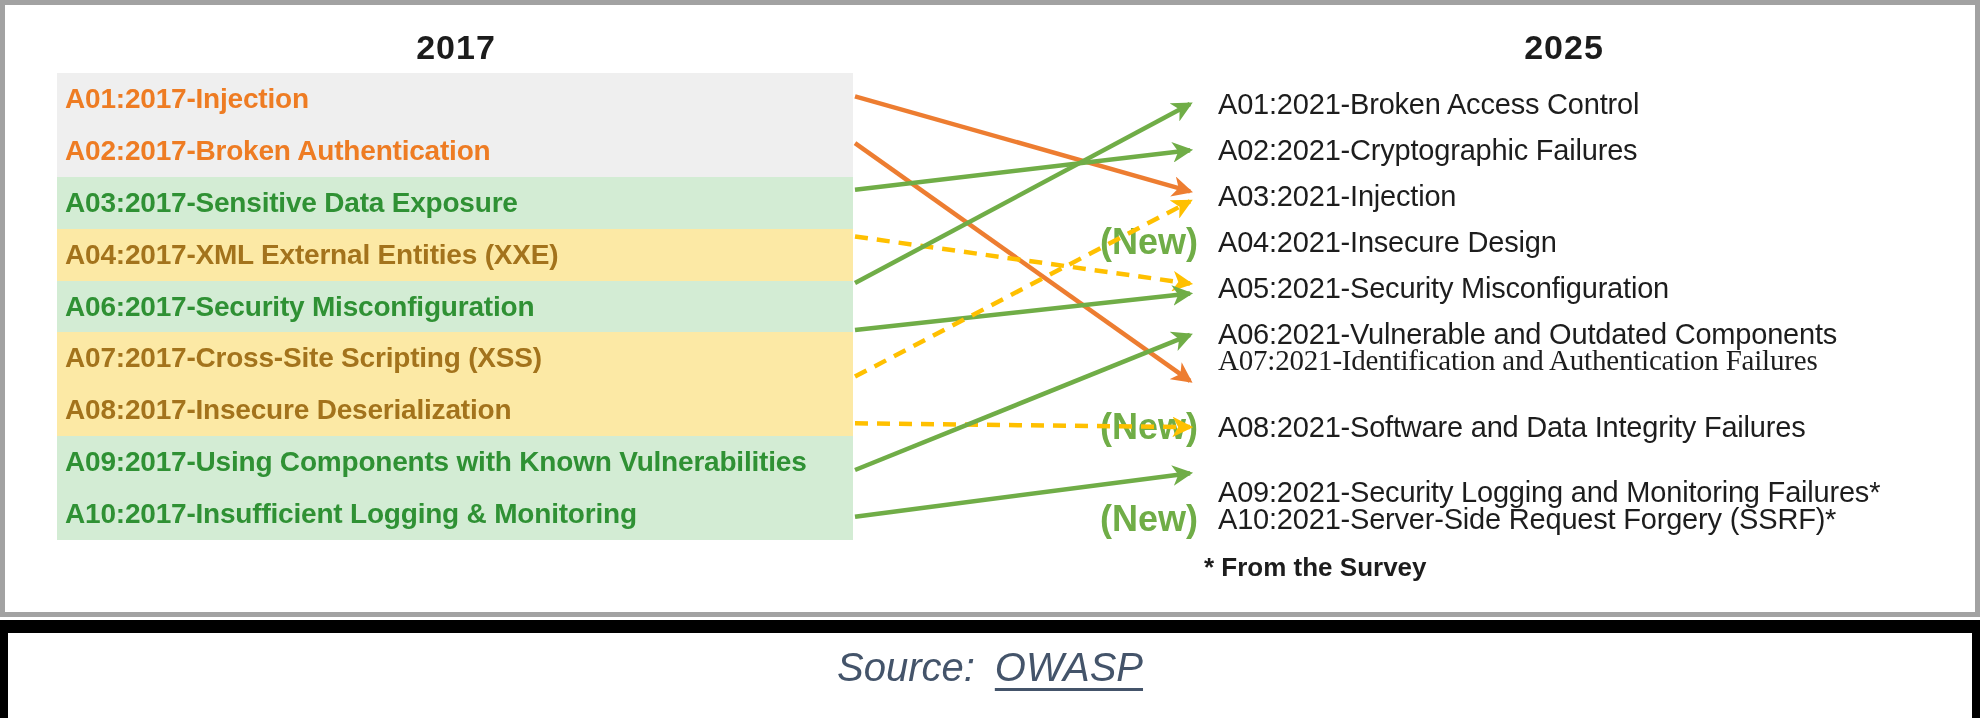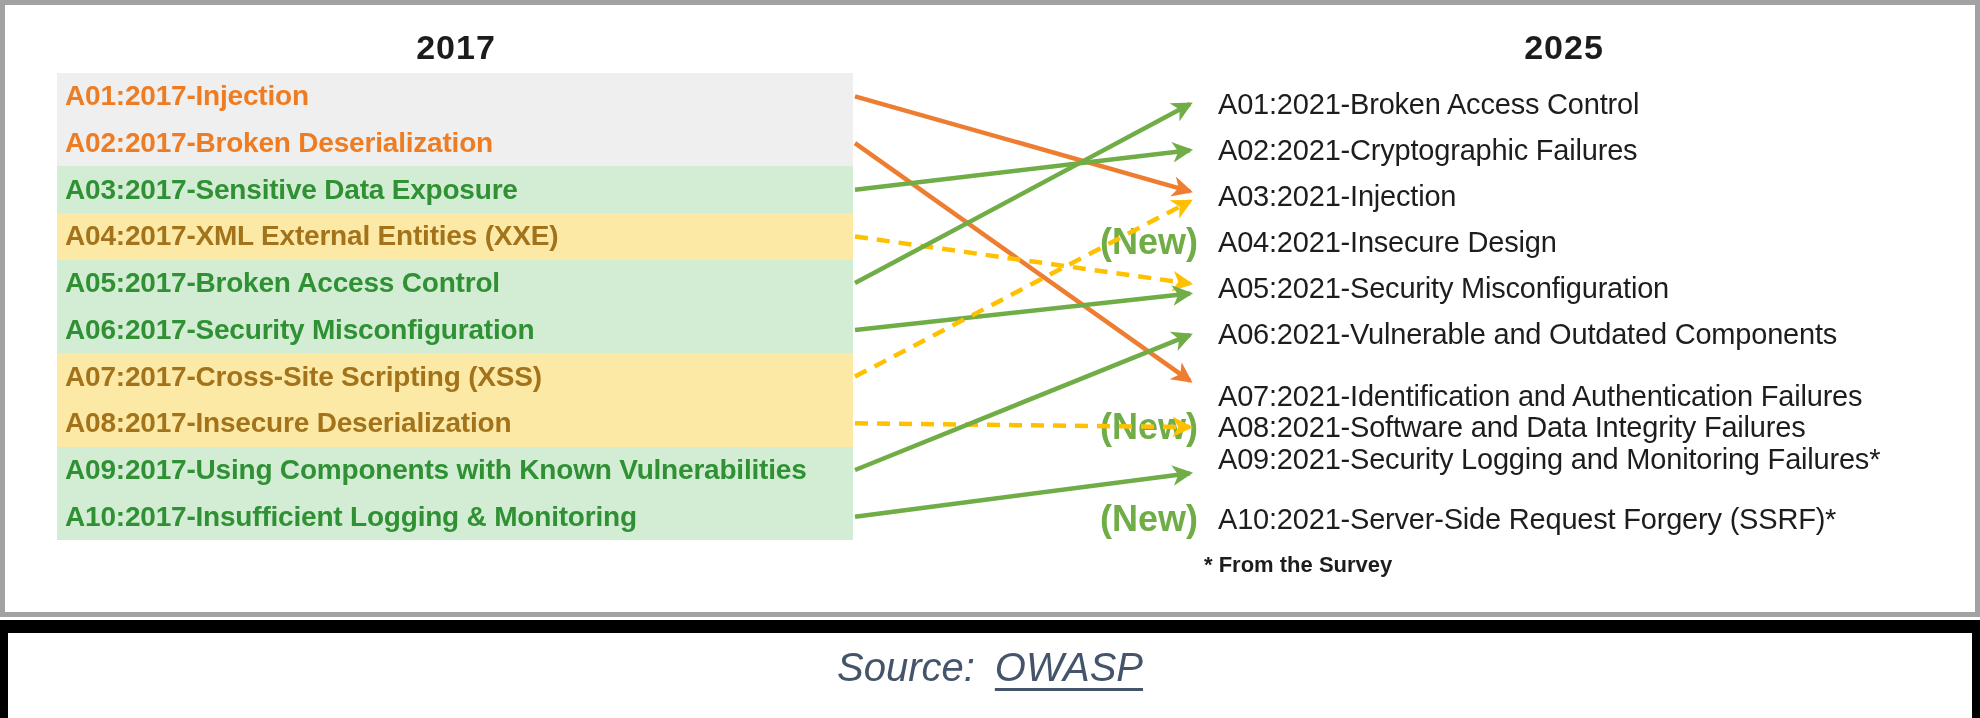--- a/index.html
+++ b/index.html
@@ -47,21 +47,21 @@
   }
   .new-badge{
     display:inline-block;width:92px;text-align:right;
     font-size:36px;font-weight:bold;color:var(--new-green);
   }
   .r-label{
     margin-left:26px;font-size:29px;color:#1d1d1d;letter-spacing:-0.2px;
   }
   .footnote{
     position:absolute;left:1204px;top:552px;
-    font-size:22px;font-weight:bold;color:#1d1d1d;
+    font-size:26px;font-weight:bold;color:#1d1d1d;
   }
   
   .arrows{position:absolute;left:0;top:0;width:1980px;height:718px;pointer-events:none;}
   
   .source-line{
     position:absolute;left:0;top:12px;width:100%;text-align:center;
     font-size:40px;font-style:italic;color:var(--source-text);
   }
   .source-line a{
     color:var(--source-text);text-decoration:underline;
@@ -74,24 +74,23 @@
 
 <div class="stage">
 
   <div class="top-panel"></div>
 
   <div class="col-header hdr-2017">2017</div>
   <div class="col-header hdr-2021">2025</div>
 
   <div class="left-box" id="left-box">
       <div class="l-row row-gray-orange">A01:2017-Injection</div>
-      <div class="l-row row-gray-orange">A02:2017-Broken Deserialization</div>
+      <div class="l-row row-gray-orange">A02:2017-Broken Authentication</div>
       <div class="l-row row-green">A03:2017-Sensitive Data Exposure</div>
       <div class="l-row row-yellow">A04:2017-XML External Entities (XXE)</div>
-      <div class="l-row row-green">A05:2017-Broken Access Control</div>
       <div class="l-row row-green">A06:2017-Security Misconfiguration</div>
       <div class="l-row row-yellow">A07:2017-Cross-Site Scripting (XSS)</div>
       <div class="l-row row-yellow">A08:2017-Insecure Deserialization</div>
       <div class="l-row row-green">A09:2017-Using Components with Known Vulnerabilities</div>
       <div class="l-row row-green">A10:2017-Insufficient Logging &amp; Monitoring</div>
     </div>
 
   <div id="right-col">
       <div class="r-row" style="top: 81px;">
         <span class="new-badge"></span>
@@ -110,29 +109,29 @@
         <span class="r-label">A04:2021-Insecure Design</span>
       </div>
       <div class="r-row" style="top: 265.6px;">
         <span class="new-badge"></span>
         <span class="r-label">A05:2021-Security Misconfiguration</span>
       </div>
       <div class="r-row" style="top: 311.75px;">
         <span class="new-badge"></span>
         <span class="r-label">A06:2021-Vulnerable and Outdated Components</span>
       </div>
-      <div class="r-row" style="top: 373px;">
+      <div class="r-row" style="top: 337px; font-family: Liberation Serif, serif;">
         <span class="new-badge"></span>
         <span class="r-label">A07:2021-Identification and Authentication Failures</span>
       </div>
       <div class="r-row" style="top: 404.05px;">
         <span class="new-badge">(New)</span>
         <span class="r-label">A08:2021-Software and Data Integrity Failures</span>
       </div>
-      <div class="r-row" style="top: 436px;">
+      <div class="r-row" style="top: 469px;">
         <span class="new-badge"></span>
         <span class="r-label">A09:2021-Security Logging and Monitoring Failures*</span>
       </div>
       <div class="r-row" style="top: 496.35px;">
         <span class="new-badge">(New)</span>
         <span class="r-label">A10:2021-Server-Side Request Forgery (SSRF)*</span>
       </div>
     </div>
 
   <div class="footnote">* From the Survey</div>

